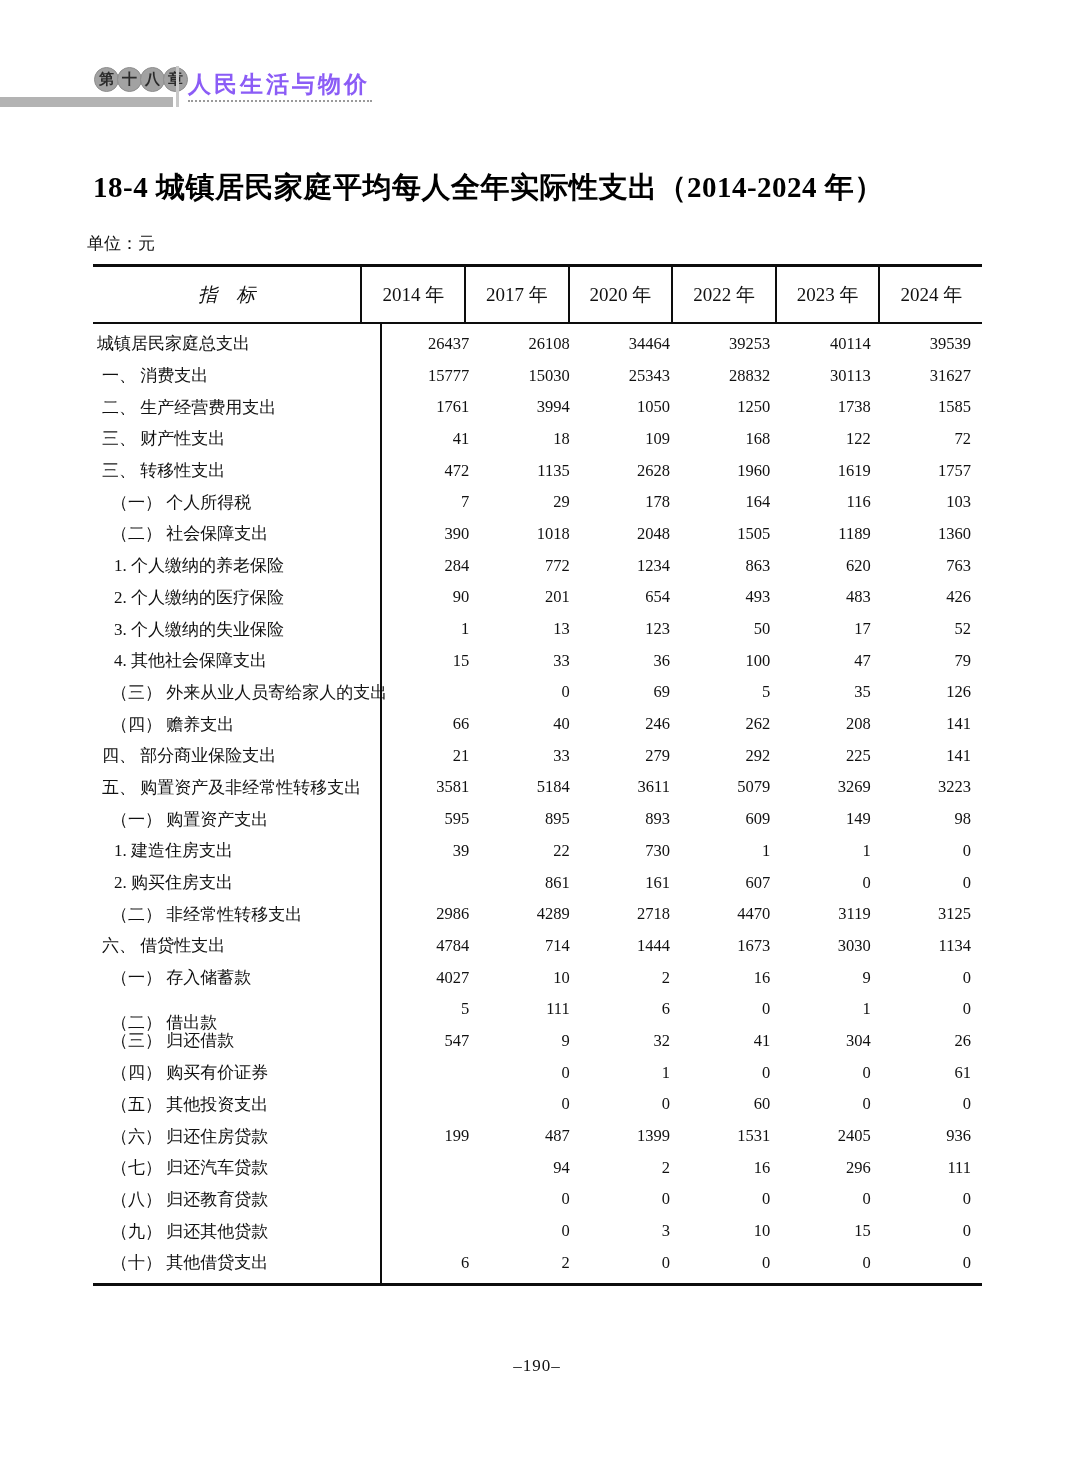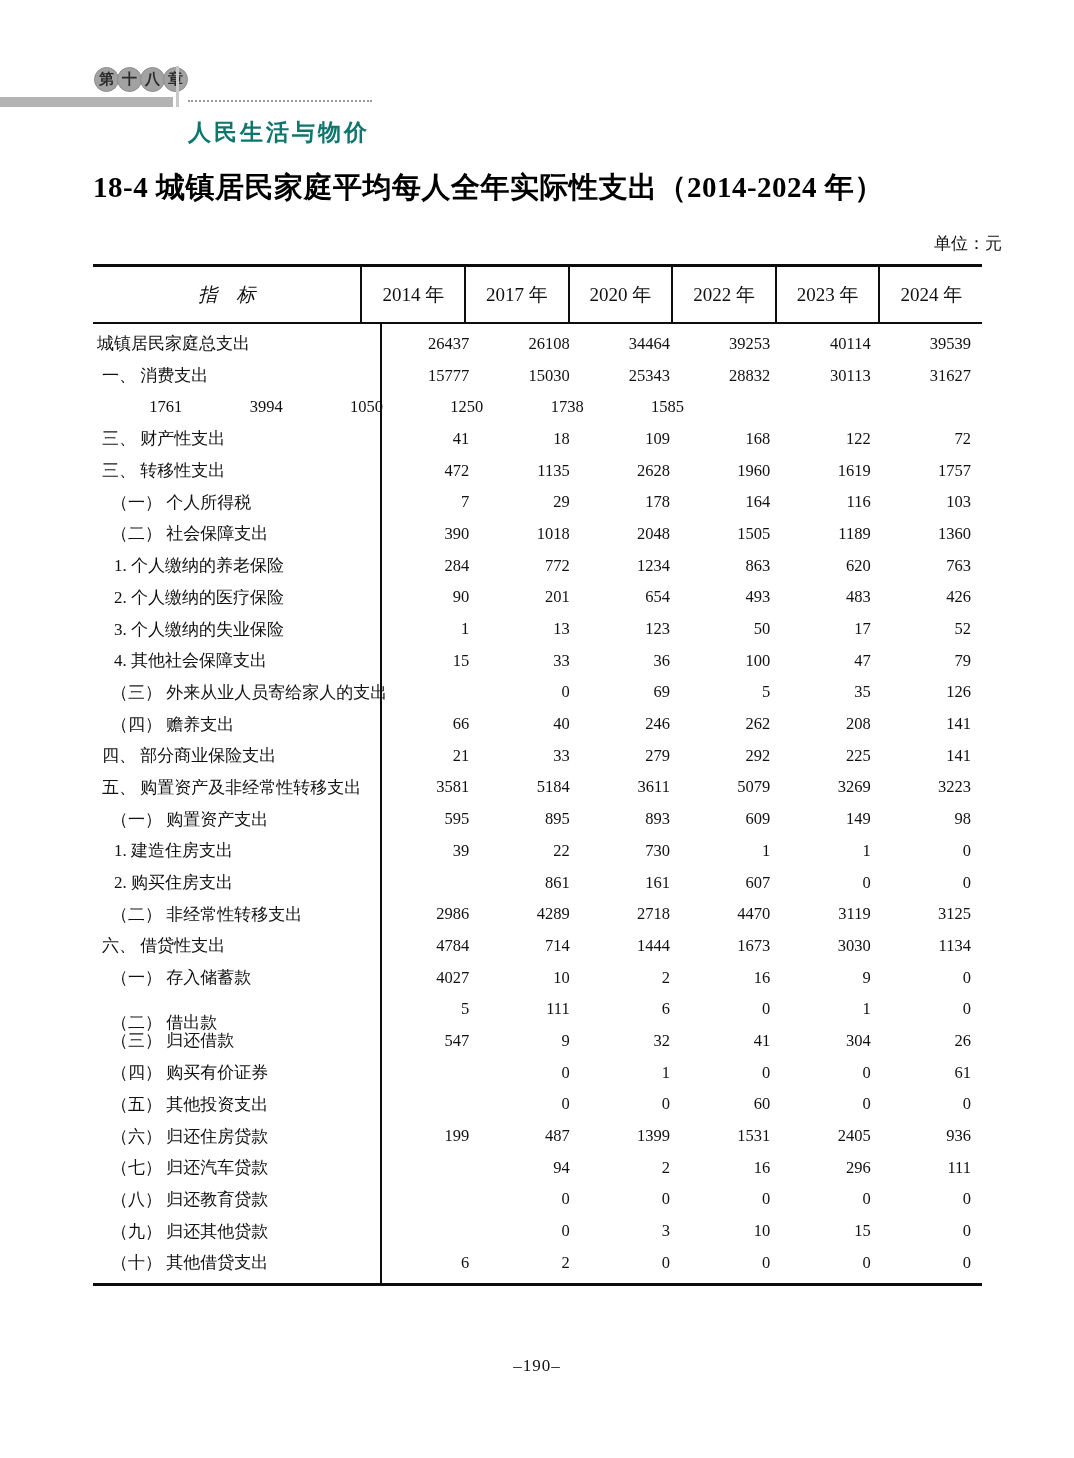--- a/index.html
+++ b/index.html
@@ -17,30 +17,30 @@
     width:25px; height:25px; border-radius:50%;
     background:#a2a2a2; border:1px solid #8d8d8d; box-sizing:border-box;
     color:#2b2b2b; font-family:"Liberation Sans",sans-serif; font-weight:bold; font-size:15px;
     display:flex; align-items:center; justify-content:center;
     margin-right:-2px;
   }
   .header-divider { position:absolute; left:176px; top:66px; width:3px; height:41px; background:#c9c9c9; }
   .chapter-title {
     position:absolute; left:188px; top:69px;
     font-family:"Liberation Sans","DejaVu Sans",sans-serif; font-weight:bold;
-    font-size:23px; letter-spacing:3px; color:#0f766e; white-space:nowrap;margin-top:48px;
+    font-size:23px; letter-spacing:3px; color:#8b5cf6; white-space:nowrap;
   }
   .chapter-underline { position:absolute; left:188px; top:100px; width:184px; height:0; border-bottom:2px dotted #9a9a9a; }
 
   
   .table-title {
     position:absolute; left:93px; top:168px; margin:0;
     font-size:29px; font-weight:bold; letter-spacing:0.5px; white-space:nowrap; color:#000;
   }
-  .unit-label { position:absolute; left:93px; top:232px; width:909px; text-align:right; font-size:17px; }
+  .unit-label { position:absolute; left:87px; top:232px; width:909px; text-align:left; font-size:17px; }
 
   
   .table {
     position:absolute; left:93px; top:264px; width:889px;
     border-top:3px solid #0d0d0d; border-bottom:3px solid #0d0d0d;
   }
   .thead { display:flex; height:55px; border-bottom:2px solid #0d0d0d; }
   .th-indicator {
     width:287px; box-sizing:border-box;
     display:flex; align-items:center; justify-content:center;
@@ -106,20 +106,21 @@
         <div class="row">
     <div class="cell label" style="padding-left: 9px;">一、 消费支出</div>
   <div class="cell val">15777</div>
           <div class="cell val">15030</div>
           <div class="cell val">25343</div>
           <div class="cell val">28832</div>
           <div class="cell val">30113</div>
           <div class="cell val">31627</div>
         </div>
         <div class="row">
+    <div class="cell label" style="padding-left: 9px;">二、 生产经营费用支出</div>
   <div class="cell val">1761</div>
           <div class="cell val">3994</div>
           <div class="cell val">1050</div>
           <div class="cell val">1250</div>
           <div class="cell val">1738</div>
           <div class="cell val">1585</div>
         </div>
         <div class="row">
     <div class="cell label" style="padding-left: 9px;">三、 财产性支出</div>
   <div class="cell val">41</div>

